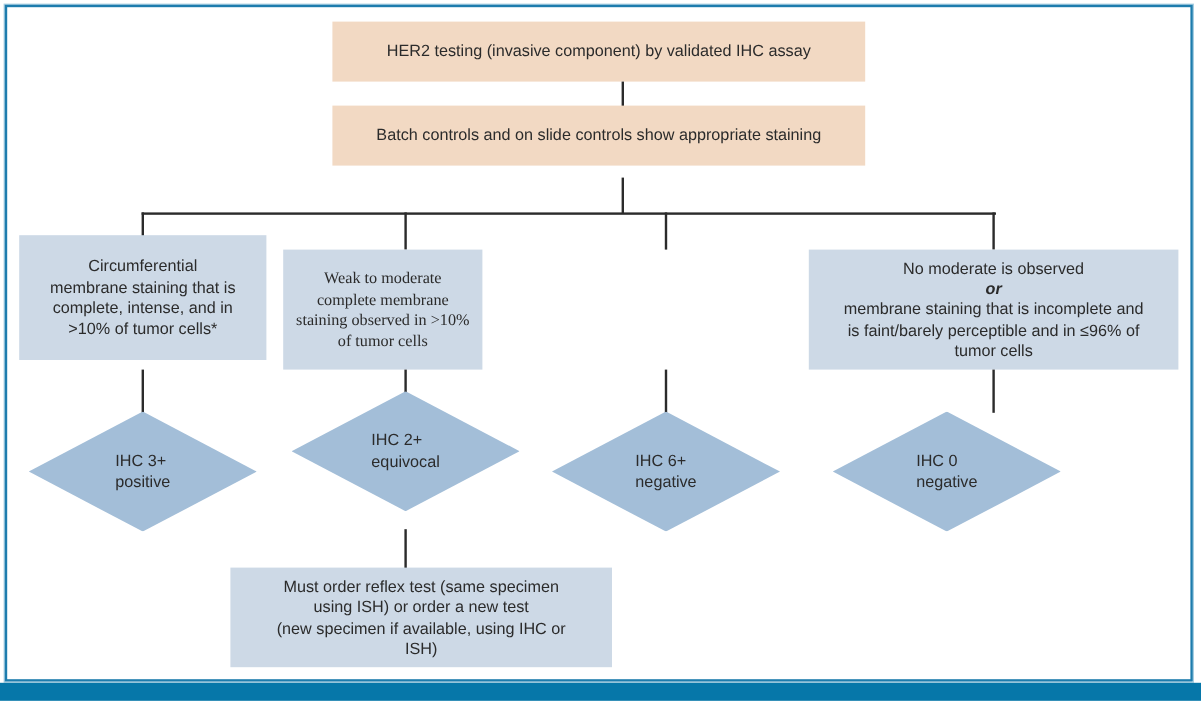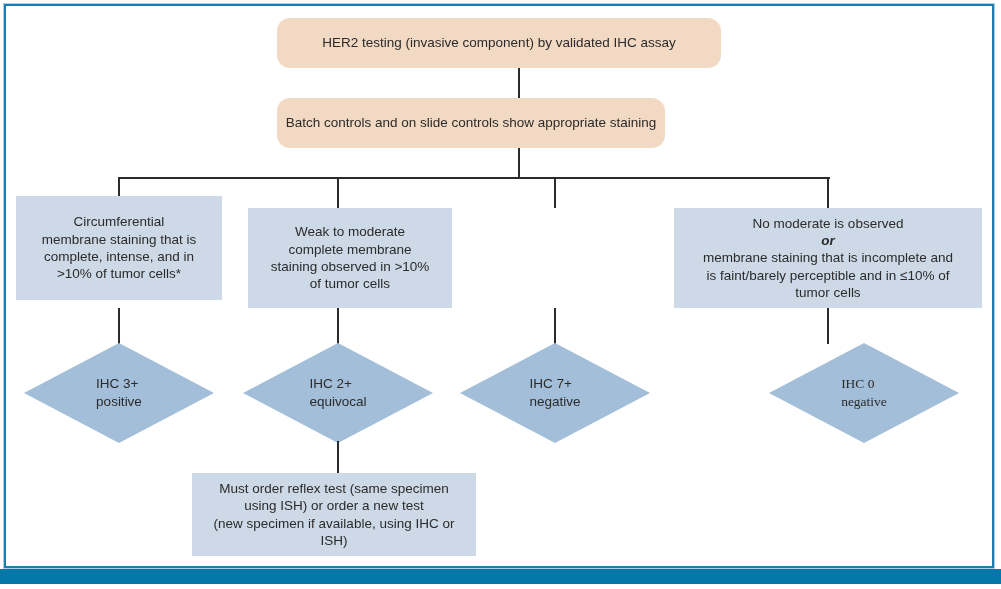--- a/index.html
+++ b/index.html
@@ -33,21 +33,21 @@
     position: absolute;
     display: flex;
     align-items: center;
     justify-content: center;
     text-align: center;
     font-size: 13.5px;
     line-height: 1.28;
     white-space: pre-line;
     padding: 2px 6px;
   }
-  .peach { background: #f2d9c3; border-radius: 13px; }
+  .peach { background: #f2d9c3; }
   .ltblue { background: #cdd9e6; }
   .diamond {
     position: absolute;
     background: #a3bed8;
     clip-path: polygon(50% 0%, 100% 50%, 50% 100%, 0% 50%);
     display: flex;
     align-items: center;
     justify-content: center;
     text-align: left;
     font-size: 13.5px;
@@ -64,69 +64,69 @@
 <body>
 
 <div class="canvas">
 
   <div class="frame-border"></div>
 
   <div class="node peach" style="left:277px; top:18px; width:444px; height:50px;">HER2 testing (invasive component) by validated IHC assay</div>
 
   <div class="line vline" style="left:518px; top:68px; height:30px;"></div>
 
-  <div class="node peach" style="left:277px; top:98px; width:388px; height:50px;">Batch controls and on slide controls show appropriate staining</div>
+  <div class="node peach" style="left:277px; top:88px; width:444px; height:50px;">Batch controls and on slide controls show appropriate staining</div>
 
   <div class="line vline" style="left:518px; top:148px; height:30px;"></div>
 
   <div class="line hline" style="left:118px; top:177px; width:712px;"></div>
 
   <div class="line vline" style="left:118px; top:177px; height:31px;"></div>
   <div class="line vline" style="left:337px; top:177px; height:31px;"></div>
   <div class="line vline" style="left:554px; top:177px; height:31px;"></div>
   <div class="line vline" style="left:827px; top:177px; height:31px;"></div>
 
   <div class="node ltblue" style="left:16px; top:196px; width:206px; height:104px;">Circumferential
 membrane staining that is
 complete, intense, and in
 &gt;10% of tumor cells*</div>
 
-  <div class="node ltblue" style="left:248px; top:208px; width:204px; height:100px;">Weak to moderate
+  <div class="node ltblue" style="left:236px; top:208px; width:166px; height:100px;font-family:Liberation Serif, serif;">Weak to moderate
 complete membrane
 staining observed in &gt;10%
 of tumor cells</div>
 
 
   <div class="node ltblue" style="left:674px; top:208px; width:308px; height:100px;">
     <span class="criteria-stack"><span>No moderate is observed</span>
 <span class="or-bold">or</span>
 <span>membrane staining that is incomplete and
-is faint/barely perceptible and in ≤10% of
+is faint/barely perceptible and in ≤96% of
 tumor cells</span></span>
   </div>
 
   <div class="line vline" style="left:118px; top:308px; height:36px;"></div>
   <div class="line vline" style="left:337px; top:308px; height:36px;"></div>
   <div class="line vline" style="left:554px; top:308px; height:36px;"></div>
   <div class="line vline" style="left:827px; top:308px; height:36px;"></div>
 
   <div class="diamond" style="left:24px; top:343px; width:190px; height:100px;">IHC 3+
 positive</div>
 
-  <div class="diamond" style="left:243px; top:343px; width:190px; height:100px;">IHC 2+
+  <div class="diamond" style="left:243px; top:326px; width:190px; height:100px;">IHC 2+
 equivocal</div>
 
-  <div class="diamond" style="left:460px; top:343px; width:190px; height:100px;">IHC 7+
+  <div class="diamond" style="left:460px; top:343px; width:190px; height:100px;">IHC 6+
 negative</div>
 
-  <div class="diamond" style="left:769px; top:343px; width:190px; height:100px;font-family:Liberation Serif, serif;">IHC 0
+  <div class="diamond" style="left:694px; top:343px; width:190px; height:100px;">IHC 0
 negative</div>
 
   <div class="line vline" style="left:337px; top:441px; height:33px;"></div>
 
-  <div class="node ltblue" style="left:192px; top:473px; width:284px; height:83px;">Must order reflex test (same specimen
+  <div class="node ltblue" style="left:192px; top:473px; width:318px; height:83px;">Must order reflex test (same specimen
 using ISH) or order a new test
 (new specimen if available, using IHC or
 ISH)</div>
 
   <div class="bottom-bar"></div>
 
 </div>
 
 </body></html>

